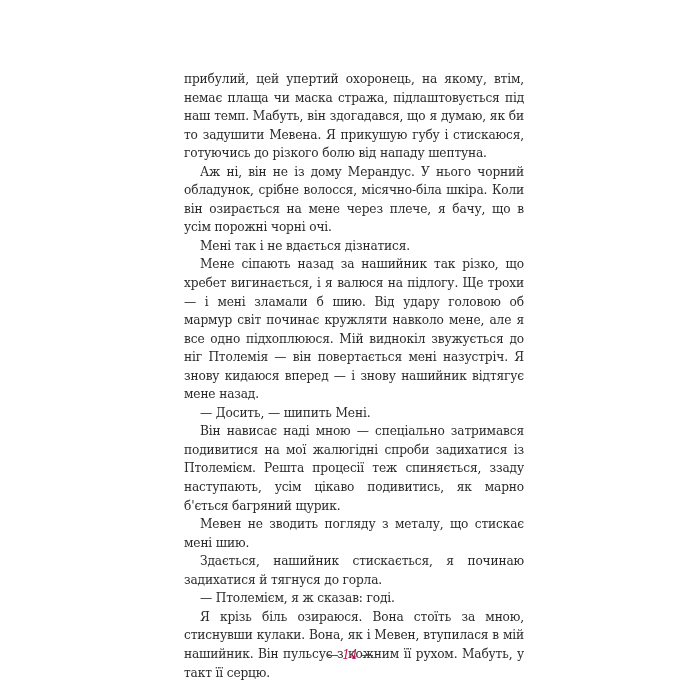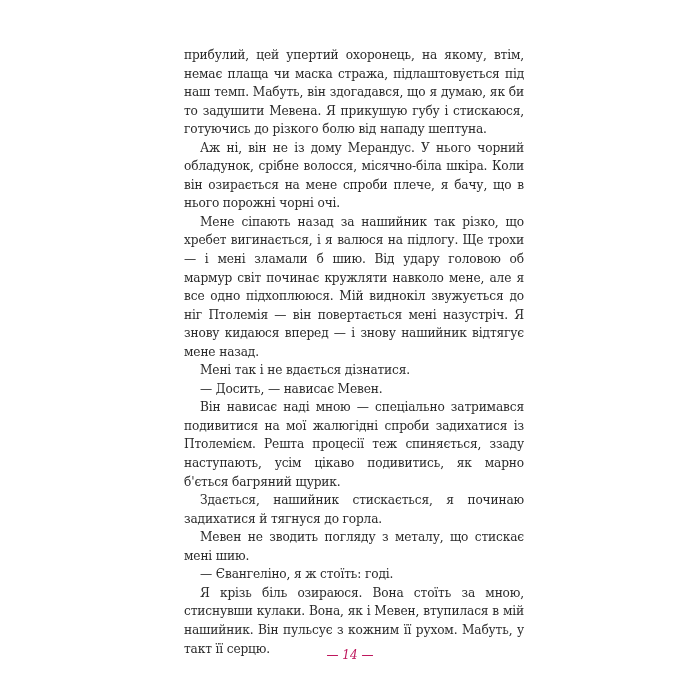--- a/index.html
+++ b/index.html
@@ -26,43 +26,44 @@
     }
     .page p {
       margin: 0;
       text-align: justify;
       text-align-last: left;
       text-indent: 16px;
       hyphens: manual;
     }
     .page p.cont {
       text-indent: 0;
+      margin-top: 24px;
     }
     .page-number {
       position: absolute;
       left: 0;
       width: 700px;
       top: 648px;
       text-align: center;
       font-family: "DejaVu Serif", "Liberation Serif", serif;
       font-size: 12px;
       color: #be185d;
       font-style: italic;
     }
   </style>
 </head>
 <body>
 
 <div class="page">
   <p class="cont">прибулий, цей упертий охоронець, на якому, втім, немає плаща чи маска стража, підлаштовується під наш темп. Мабуть, він здогадався, що я думаю, як би то задушити Мевена. Я прикушую губу і стискаюся, готуючись до різкого болю від нападу шептуна.</p>
-  <p>Аж ні, він не із дому Мерандус. У нього чорний обладунок, срібне волосся, місячно-біла шкіра. Коли він озирається на мене спроби плече, я бачу, що в нього порожні чорні очі.</p>
+  <p>Аж ні, він не із дому Мерандус. У нього чорний обладунок, срібне волосся, місячно-біла шкіра. Коли він озирається на мене через плече, я бачу, що в усім порожні чорні очі.</p>
+  <p>Мені так і не вдається дізнатися.</p>
   <p>Мене сіпають назад за нашийник так різко, що хребет вигинається, і я валюся на підлогу. Ще трохи — і мені зламали б шию. Від удару головою об мармур світ починає кружляти навколо мене, але я все одно підхоплююся. Мій виднокіл звужується до ніг Птолемія — він повертається мені назустріч. Я знову кидаюся вперед — і знову нашийник відтягує мене назад.</p>
-  <p>Мені так і не вдається дізнатися.</p>
-  <p>— Досить, — нависає Мевен.</p>
+  <p>— Досить, — шипить Мені.</p>
   <p>Він нависає наді мною — спеціально затримався подивитися на мої жалюгідні спроби задихатися із Птолемієм. Решта процесії теж спиняється, ззаду наступають, усім цікаво подивитись, як марно б'ється багряний щурик.</p>
+  <p>Мевен не зводить погляду з металу, що стискає мені шию.</p>
   <p>Здається, нашийник стискається, я починаю задихатися й тягнуся до горла.</p>
-  <p>Мевен не зводить погляду з металу, що стискає мені шию.</p>
-  <p>— Євангеліно, я ж стоїть: годі.</p>
+  <p>— Птолемієм, я ж сказав: годі.</p>
   <p>Я крізь біль озираюся. Вона стоїть за мною, стиснувши кулаки. Вона, як і Мевен, втупилася в мій нашийник. Він пульсує з кожним її рухом. Мабуть, у такт її серцю.</p>
 
 </div>
 
 <div class="page-number">— 14 —</div>
 
 </body></html>

